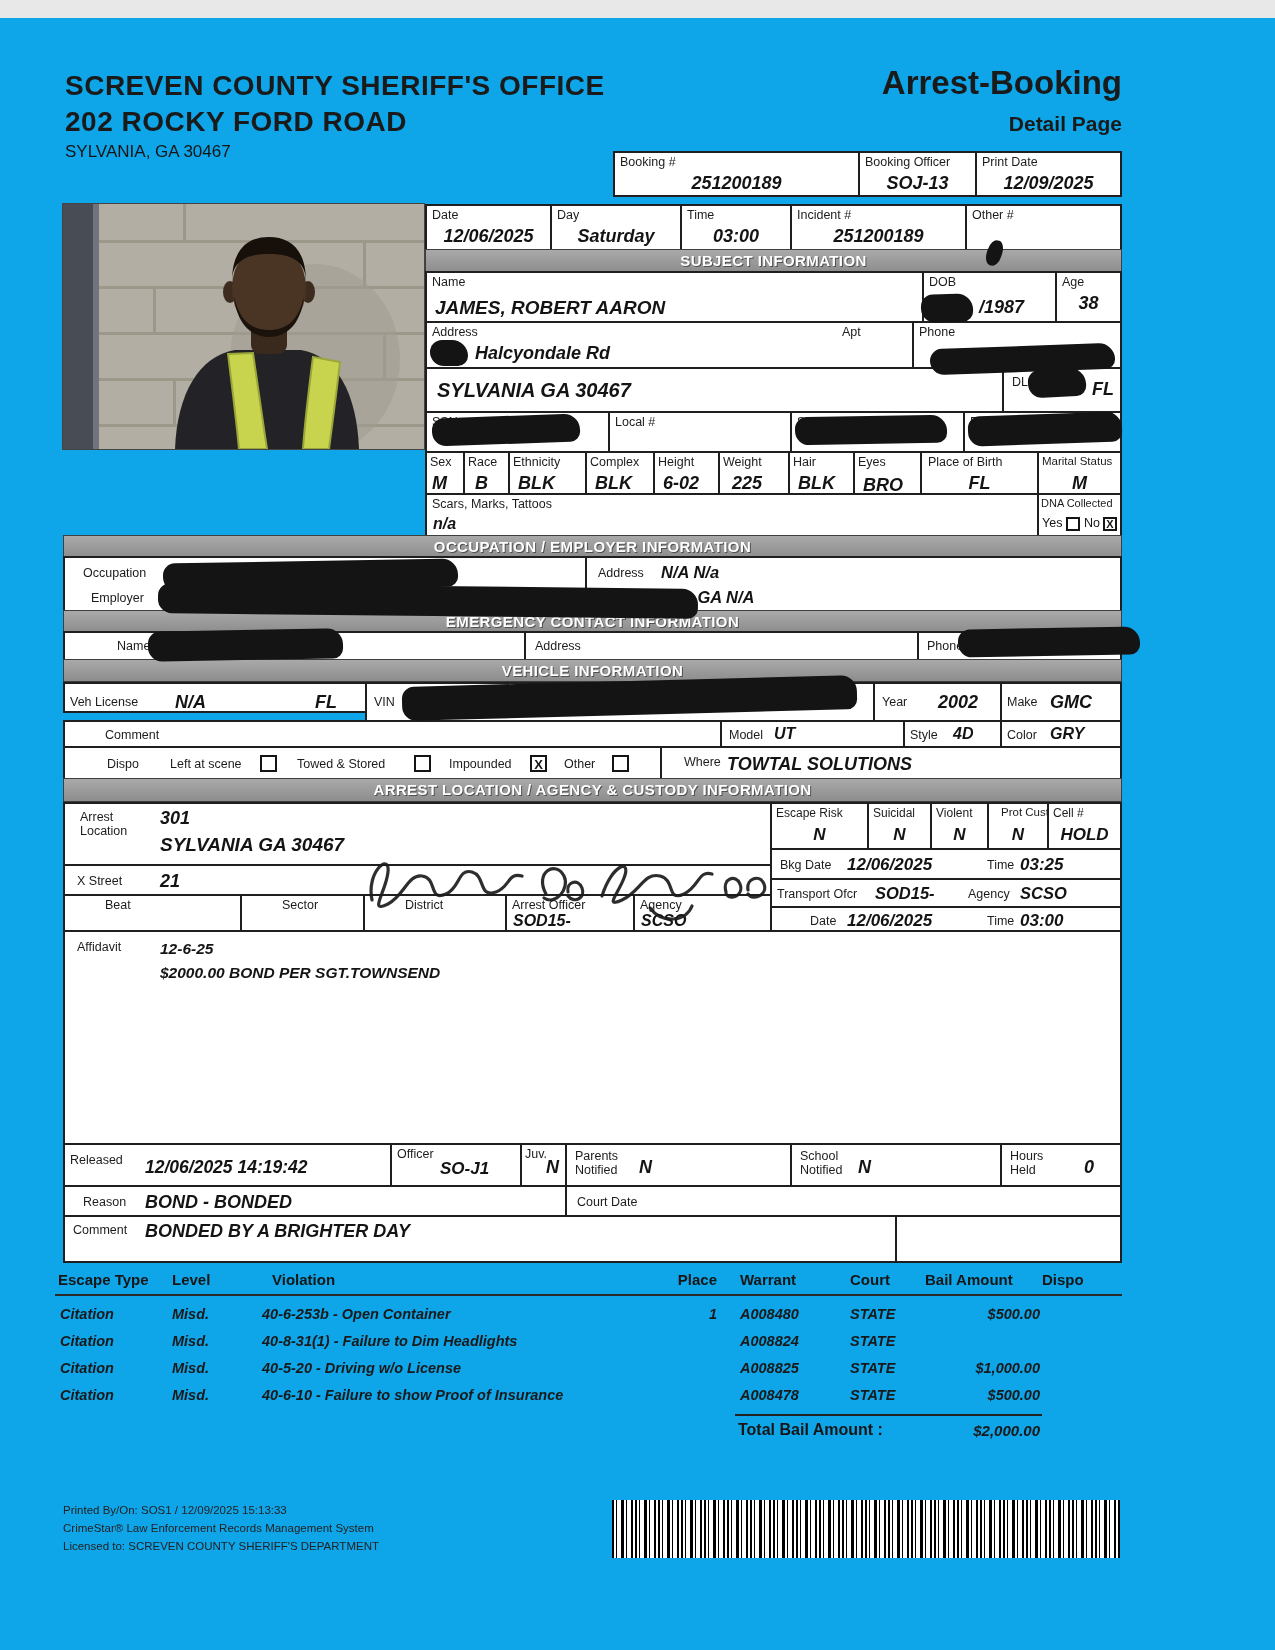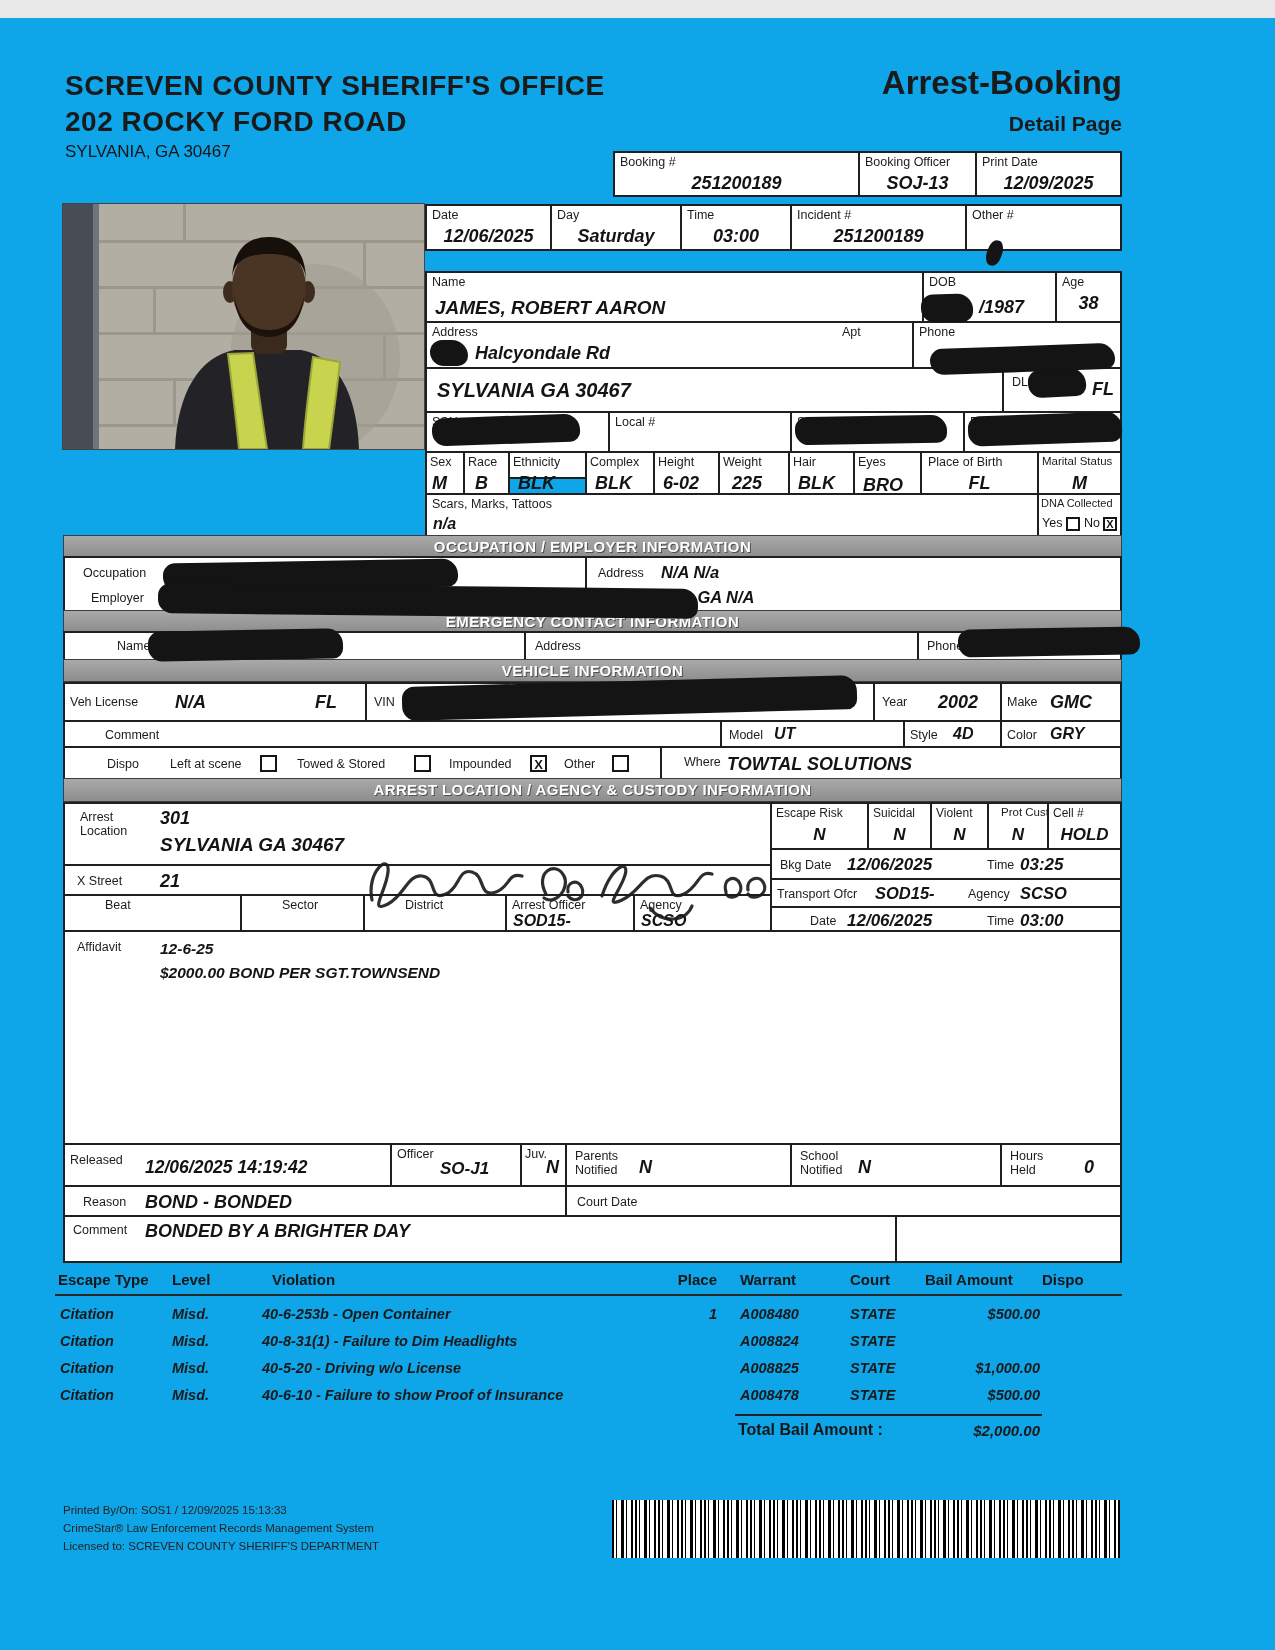--- a/index.html
+++ b/index.html
@@ -92,20 +92,21 @@
     <div class="val vc">03:00</div>
   </div>
   <div class="cell" style="left:790px;top:186px;width:177px;height:47px;">
     <div class="lbl">Incident #</div>
     <div class="val vc">251200189</div>
   </div>
   <div class="cell" style="left:965px;top:186px;width:157px;height:47px;">
     <div class="lbl">Other #</div>
   </div>
 
+  <div class="banner" style="left:425px;top:231px;width:697px;height:24px;">SUBJECT INFORMATION</div>
 
   <div class="cell" style="left:425px;top:253px;width:499px;height:52px;">
     <div class="lbl">Name</div>
     <div class="val" style="left:8px;top:24px;font-size:19px;">JAMES, ROBERT  AARON</div>
   </div>
   <div class="cell" style="left:922px;top:253px;width:135px;height:52px;">
     <div class="lbl">DOB</div>
     <div class="val" style="left:55px;top:24px;">/1987</div>
   </div>
   <div class="cell" style="left:1055px;top:253px;width:67px;height:52px;">
@@ -144,21 +145,21 @@
   </div>
 
   <div class="cell" style="left:425px;top:433px;width:40px;height:44px;">
     <div class="lbl" style="left:3px;">Sex</div>
     <div class="val" style="left:5px;top:20px;">M</div>
   </div>
   <div class="cell" style="left:463px;top:433px;width:47px;height:44px;">
     <div class="lbl" style="left:3px;">Race</div>
     <div class="val" style="left:10px;top:20px;">B</div>
   </div>
-  <div class="cell" style="left:508px;top:433px;width:79px;height:28px;">
+  <div class="cell" style="left:508px;top:433px;width:79px;height:44px;">
     <div class="lbl" style="left:3px;">Ethnicity</div>
     <div class="val" style="left:8px;top:20px;">BLK</div>
   </div>
   <div class="cell" style="left:585px;top:433px;width:70px;height:44px;">
     <div class="lbl" style="left:3px;">Complex</div>
     <div class="val" style="left:8px;top:20px;">BLK</div>
   </div>
   <div class="cell" style="left:653px;top:433px;width:67px;height:44px;">
     <div class="lbl" style="left:3px;">Height</div>
     <div class="val" style="left:8px;top:20px;">6-02</div>
@@ -209,21 +210,21 @@
   <div class="banner" style="left:63px;top:592px;width:1059px;height:23px;">EMERGENCY CONTACT INFORMATION</div>
   <div class="cell" style="left:63px;top:613px;width:1059px;height:30px;">
     <div class="divider-v" style="left:459px;top:0;height:26px;"></div>
     <div class="divider-v" style="left:852px;top:0;height:26px;"></div>
     <div class="lbl" style="left:52px;top:6px;">Name</div>
     <div class="lbl" style="left:470px;top:6px;">Address</div>
     <div class="lbl" style="left:862px;top:6px;">Phone</div>
   </div>
 
   <div class="banner" style="left:63px;top:641px;width:1059px;height:23px;">VEHICLE INFORMATION</div>
-  <div class="cell" style="left:63px;top:664px;width:304px;height:40px;text-align:right;">
+  <div class="cell" style="left:63px;top:664px;width:304px;height:31px;text-align:right;">
     <div class="lbl" style="top:11px;">Veh License</div>
     <div class="val" style="left:110px;top:8px;">N/A</div>
     <div class="val" style="left:250px;top:8px;">FL</div>
   </div>
   <div class="cell" style="left:365px;top:664px;width:510px;height:40px;">
     <div class="lbl" style="top:11px;left:7px;">VIN</div>
   </div>
   <div class="cell" style="left:873px;top:664px;width:129px;height:40px;">
     <div class="lbl" style="top:11px;left:7px;">Year</div>
     <div class="val" style="left:63px;top:8px;">2002</div>

